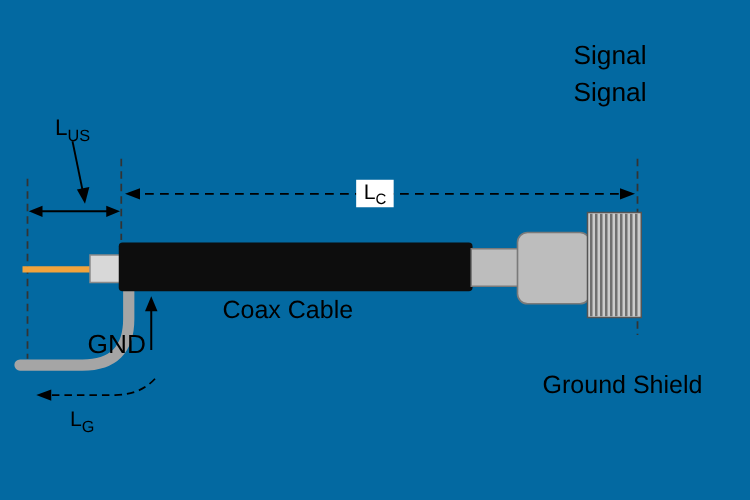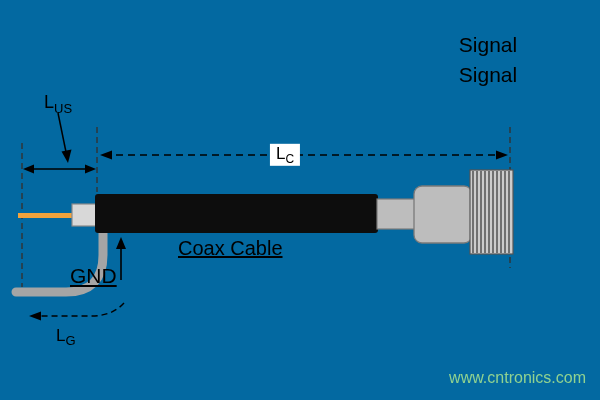--- a/index.html
+++ b/index.html
@@ -25,21 +25,20 @@
     color: #000000;
     white-space: nowrap;
   }
   .center-block {
     text-align: center;
     transform: translateX(-50%);
   }
   .big {
     font-size: 20px;
     line-height: 28px;
-    text-decoration: underline;
   }
   .scp {
     font-size: 21px;
     line-height: 30px;
   }
   .dim-label {
     font-size: 18px;
   }
   .dim-label sub {
     font-size: 13px;
@@ -116,30 +115,30 @@
 
   <div class="lbl scp center-block" style="left:488px; top:30px;">
     <div>Signal</div>
     <div>Signal</div>
   </div>
 
   <div class="lbl dim-label" style="left:44px; top:92px;">
     <span>L</span><sub>US</sub>
   </div>
 
-  <div id="lc-label" class="lbl" style="left:285px; top:155px;text-align:right;">
+  <div id="lc-label" class="lbl" style="left:300px; top:155px;text-align:right;">
     <span>L</span><sub>C</sub>
   </div>
 
   <div class="lbl big" style="left:178px; top:234px;">Coax Cable</div>
 
   <div class="lbl big" style="left:26px; top:262px; font-size:21px;margin-left:44px;">GND</div>
 
   <div class="lbl dim-label" style="left:56px; top:326px; font-size:17px;">
     <span>L</span><sub>G</sub>
   </div>
 
   <div class="lbl big center-block" style="left:498px; top:294px;">
+    <div>Ground Shield</div>
   </div>
 
-  <div id="watermark">www.cntronics.com</div>
 
 </div>
 
 </body></html>

